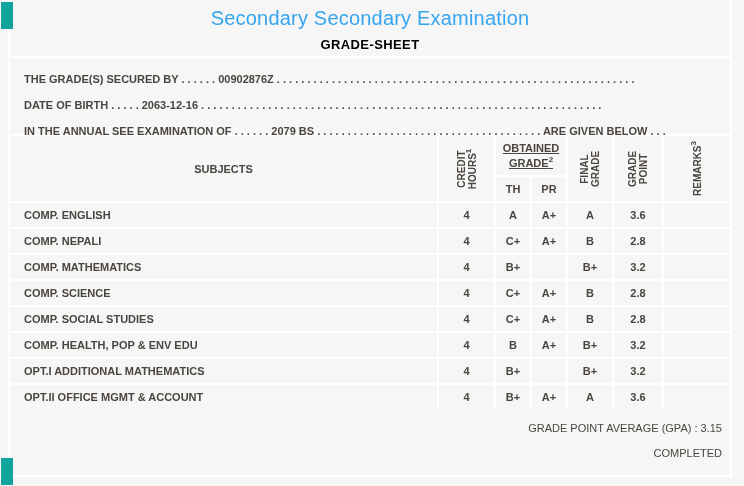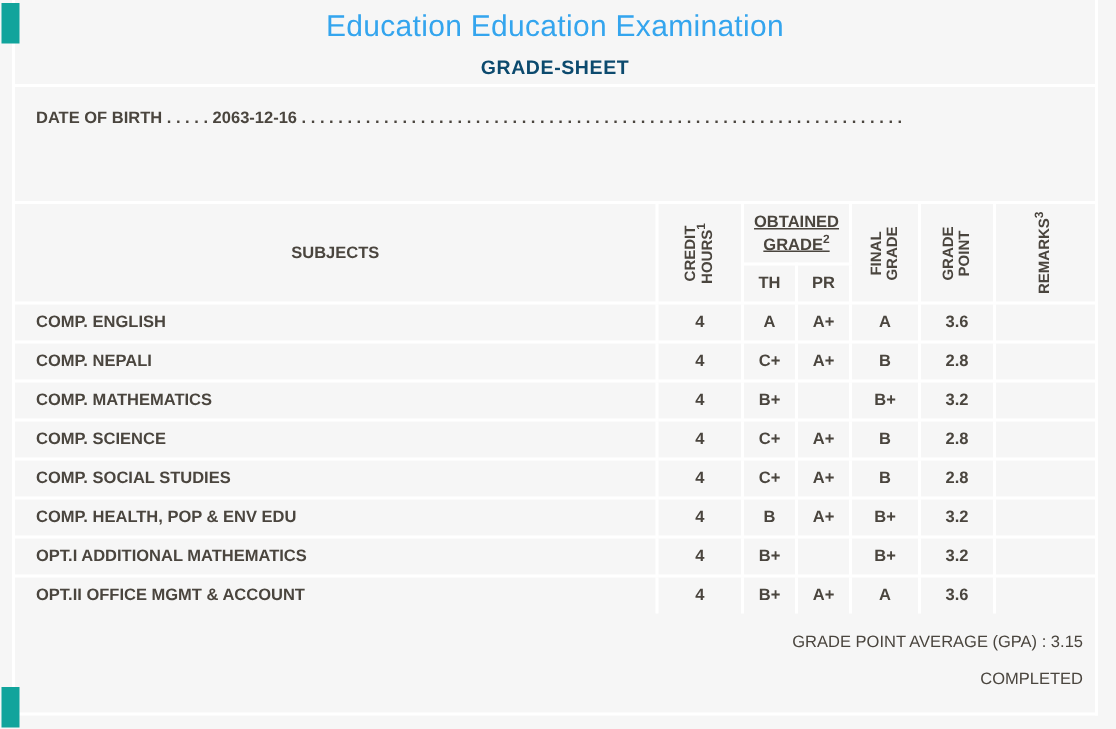--- a/index.html
+++ b/index.html
@@ -27,21 +27,21 @@
     overflow:hidden;
   }
 
   .title-block{
     height:56px;border-bottom:2px solid #ffffff;text-align:center;
   }
   .main-title{
     padding-top:7px;font-size:20px;font-weight:400;letter-spacing:.2px;
   }
   .sub-title{
-    margin-top:7px;font-size:13px;font-weight:700;letter-spacing:.4px;color:#0c4a6e;
+    margin-top:7px;font-size:13px;font-weight:700;letter-spacing:.4px;color:#000000;
   }
 
   .info-block{
     height:78px;border-bottom:2px solid #ffffff;
     padding:8px 0 0 14px;box-sizing:border-box;
   }
   .info-line{
     font-size:11px;font-weight:700;line-height:26px;
     white-space:nowrap;overflow:hidden;color:#4a453e;
   }
@@ -92,26 +92,28 @@
 <body>
 
 <div class="page">
 
   <div class="corner-tab top" style="background: rgb(17, 164, 156);"></div>
   <div class="corner-tab bottom" style="background: rgb(17, 164, 156);"></div>
 
   <div class="sheet">
 
     <div class="title-block">
-      <div class="main-title" style="color: rgb(52, 165, 238);">Education Education Examination</div>
+      <div class="main-title" style="color: rgb(52, 165, 238);">Secondary Secondary Examination</div>
       <div class="sub-title">GRADE-SHEET</div>
     </div>
 
     <div class="info-block">
+      <div class="info-line">THE GRADE(S) SECURED BY . . . . . . 00902876Z . . . . . . . . . . . . . . . . . . . . . . . . . . . . . . . . . . . . . . . . . . . . . . . . . . . . . . . . . . .</div>
       <div class="info-line">DATE OF BIRTH . . . . . 2063-12-16 . . . . . . . . . . . . . . . . . . . . . . . . . . . . . . . . . . . . . . . . . . . . . . . . . . . . . . . . . . . . . . . . . .</div>
+      <div class="info-line">IN THE ANNUAL SEE EXAMINATION OF . . . . . . 2079 BS . . . . . . . . . . . . . . . . . . . . . . . . . . . . . . . . . . . . . ARE GIVEN BELOW . . .</div>
     </div>
 
     <table class="grades">
       <colgroup>
         <col class="c-subj">
           <col class="c-credit">
           <col class="c-th">
           <col class="c-pr">
         <col class="c-final">
           <col class="c-gp">

